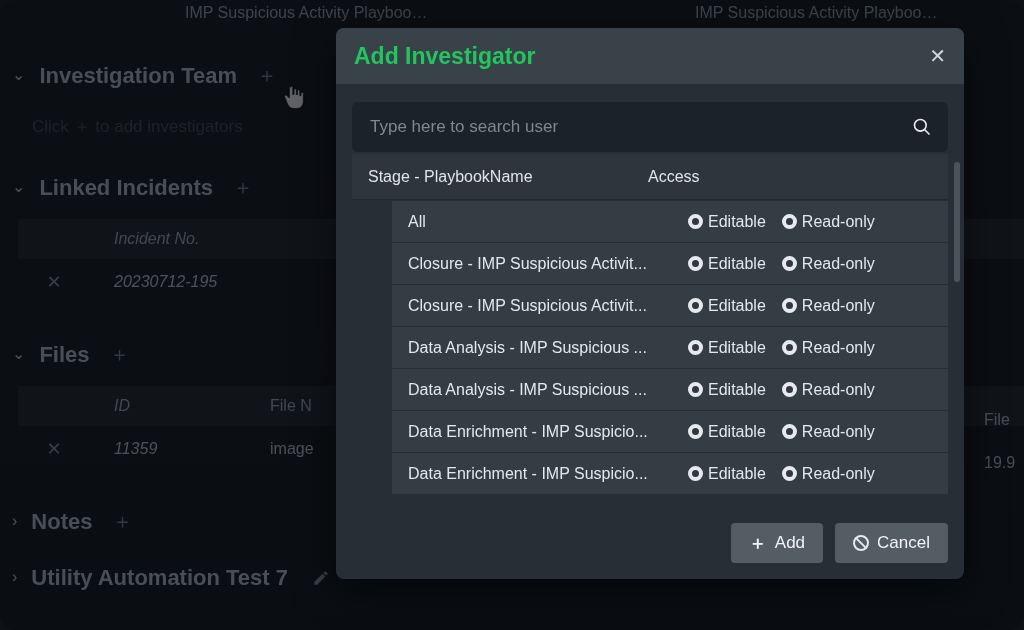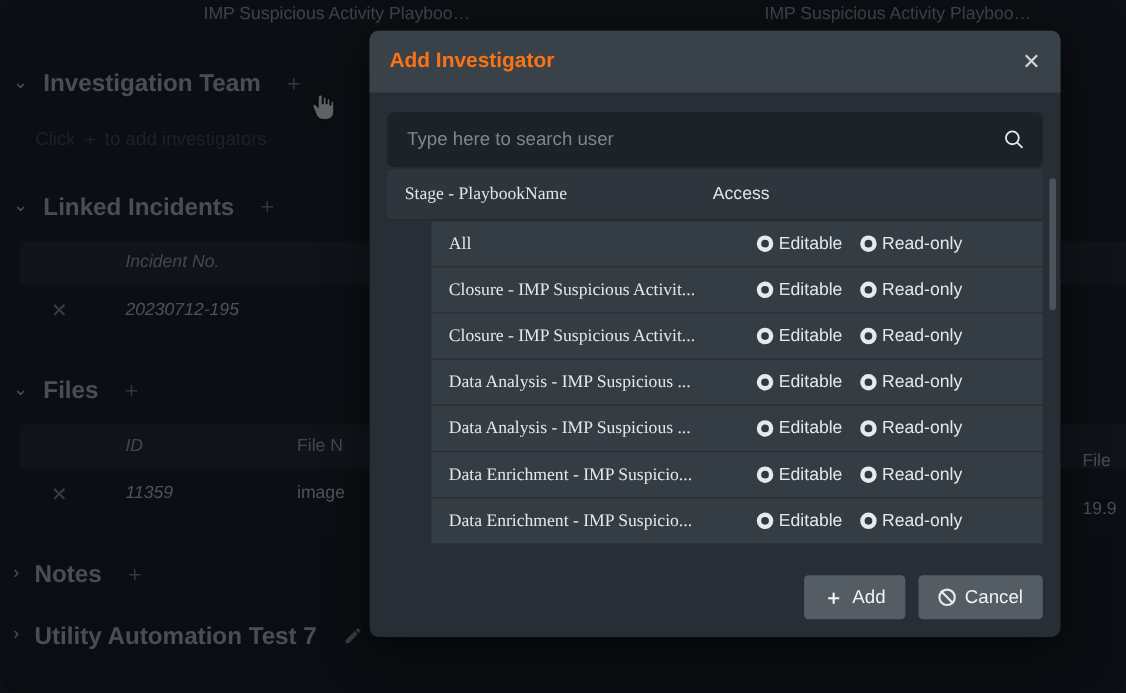--- a/index.html
+++ b/index.html
@@ -51,31 +51,31 @@
 
   
   .hand-cursor{position:absolute;top:84px;left:280px;font-size:26px;filter:drop-shadow(0 0 2px #000);color:#fff;z-index:5;}
 
   
   .scrim{position:absolute;inset:0;background:var(--scrim);z-index:8;}
 
   
   .modal{position:absolute;top:28px;left:336px;width:628px;height:551px;background:var(--modal-body);border-radius:8px;box-shadow:0 10px 40px rgba(0,0,0,0.55);z-index:10;display:flex;flex-direction:column;}
   .modal-head{height:56px;background:var(--modal-head);border-radius:8px 8px 0 0;display:flex;align-items:center;justify-content:space-between;padding:0 18px;}
-  .modal-title{font-size:19px;font-weight:600;color:#f97316;}
+  .modal-title{font-size:23px;font-weight:600;color:#22c55e;}
   .close-x{color:#cfd6dc;font-size:20px;cursor:pointer;}
   .modal-body{flex:1;padding:18px 16px 16px 16px;position:relative;display:flex;flex-direction:column;gap:2px;}
   .search{height:50px;background:#1b2228;border-radius:6px;display:flex;align-items:center;padding:0 16px;justify-content:space-between;}
   .search input{flex:1;background:transparent;border:none;outline:none;color:#d7dde3;font-size:17px;}
   .search input::placeholder{color:#7d8892;}
   .mag{color:#cfd6dc;}
 
   .grid{flex:1;overflow:hidden;display:flex;flex-direction:column;}
   .grid-head{display:flex;background:var(--row-head);height:46px;align-items:center;font-size:16px;color:#dfe5ea;border-bottom:1px solid #23292f;}
-  .gc1{width:286px;padding-left:16px;white-space:nowrap;overflow:hidden;text-overflow:ellipsis;font-family:Liberation Serif, serif;}
+  .gc1{width:286px;padding-left:16px;white-space:nowrap;overflow:hidden;text-overflow:ellipsis;}
   .gc2{flex:1;padding-left:10px;display:flex;align-items:center;gap:6px;}
   .grid-rows{display:flex;flex-direction:column;margin-left:40px;}
   .grow{display:flex;height:42px;align-items:center;background:var(--row);border-top:1px solid #272d34;font-size:16px;color:#e3e8ed;}
   .radio{appearance:none;-webkit-appearance:none;width:15px;height:15px;border-radius:50%;border:4px solid #e6eaee;background:#31383f;margin:0 5px 0 0;display:inline-block;vertical-align:middle;}
   .opt{display:inline-flex;align-items:center;margin-right:10px;}
 
   .modal-foot{display:flex;justify-content:flex-end;gap:12px;margin-top:4px;}
   .btn{height:40px;padding:0 18px;background:var(--btn);border:none;border-radius:4px;color:#f1f4f7;font-size:17px;display:inline-flex;align-items:center;gap:8px;cursor:pointer;}
   .plus-sm{font-weight:700;font-size:18px;}
   .ban{display:inline-block;width:16px;height:16px;border:2px solid #e6eaee;border-radius:50%;position:relative;}

